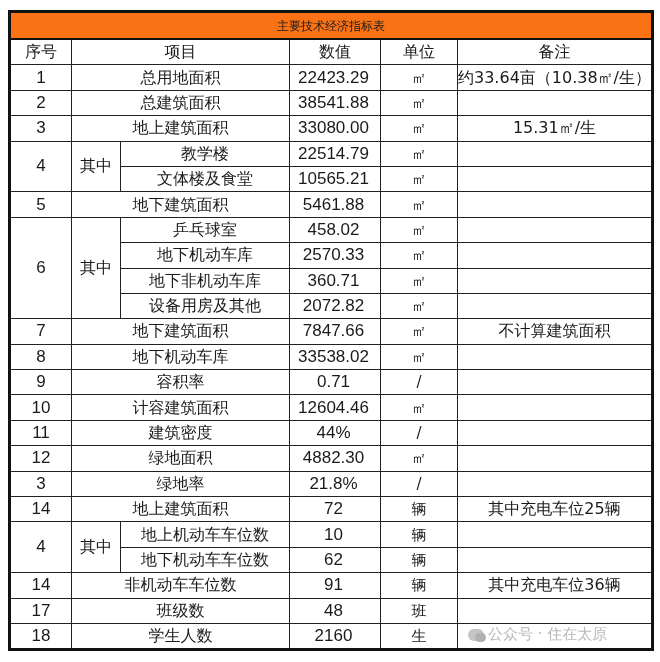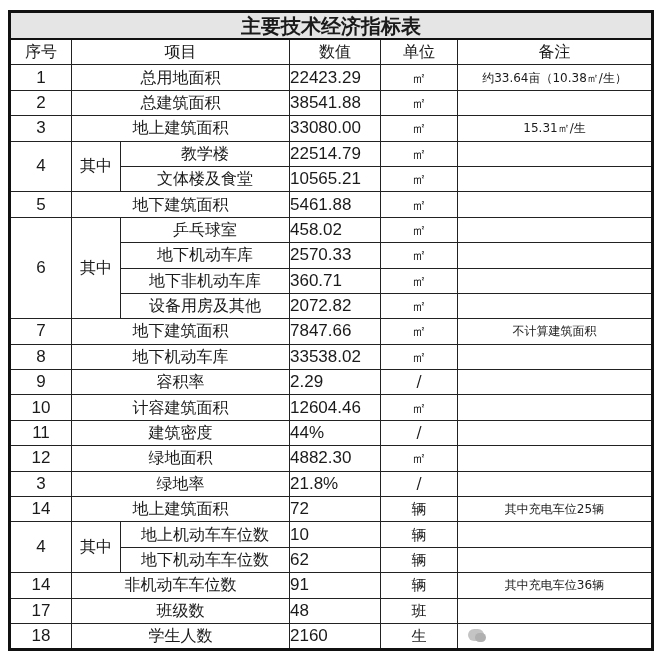--- a/index.html
+++ b/index.html
@@ -2,25 +2,25 @@
 <html><head>
 <meta charset="utf-8">
 <style>
   html, body { margin: 0; padding: 0; background: #ffffff; }
   body { width: 660px; height: 662px; position: relative; overflow: hidden;
          font-family: "DejaVu Sans", "Liberation Sans", sans-serif; color: #1a1a1a; }
   table { position: absolute; left: 8px; top: 10px; width: 643px; border-collapse: collapse;
           table-layout: fixed; border: 3px solid #111; }
   td, th { border: 1.5px solid #222; padding: 0; height: 24.4px; font-size: 16px;
            font-weight: normal; text-align: center; white-space: nowrap; overflow: hidden; line-height: 22px; }
-  th.title { background: #e5e5e5; font-weight: bold; font-size: 20px; height: 25px; border-bottom: 2px solid #111; }
-  td.num { text-align: left; padding-right: 3px; font-family: "Liberation Sans", sans-serif; font-size: 17px; }
+  th.title { background: #f97316; font-weight: normal; font-size: 12px; height: 25px; border-bottom: 2px solid #111; }
+  td.num { text-align: center; padding-right: 3px; font-family: "Liberation Sans", sans-serif; font-size: 17px; }
   td.idx { font-family: "Liberation Sans", sans-serif; font-size: 17px; }
   td.unit { font-size: 15px; }
-  td.remark { font-size: 12px; }
+  td.remark { font-size: 16px; }
   .watermark { position: absolute; left: 468px; top: 625px; color: #b8b8b8; font-size: 15px; }
   .wm-icon { display: inline-block; width: 16px; height: 12px; border-radius: 7px; background: #c4c4c4; vertical-align: middle; margin-right: 4px; position: relative; }
   .wm-icon::after { content: ""; position: absolute; left: 7px; top: 4px; width: 11px; height: 9px; border-radius: 5px; background: #b0b0b0; }
 </style>
 </head>
 <body>
 
 <table>
   <colgroup>
     <col style="width:62px">
@@ -119,21 +119,21 @@
       <tr>
         <td class="idx">8</td>
         <td colspan="2">地下机动车库</td>
         <td class="num">33538.02</td>
         <td class="unit">㎡</td>
         <td class="remark"></td>
       </tr>
       <tr>
         <td class="idx">9</td>
         <td colspan="2">容积率</td>
-        <td class="num">2.29</td>
+        <td class="num">0.71</td>
         <td class="unit">/</td>
         <td class="remark"></td>
       </tr>
       <tr>
         <td class="idx">10</td>
         <td colspan="2">计容建筑面积</td>
         <td class="num">12604.46</td>
         <td class="unit">㎡</td>
         <td class="remark"></td>
       </tr>
@@ -197,14 +197,14 @@
         <td class="idx">18</td>
         <td colspan="2">学生人数</td>
         <td class="num">2160</td>
         <td class="unit">生</td>
         <td class="remark"></td>
       </tr>
     </tbody>
 </table>
 
 <div class="watermark">
-  <span class="wm-icon"></span>
+  <span class="wm-icon"></span><span>公众号 · 住在太原</span>
 </div>
 
 </body></html>

